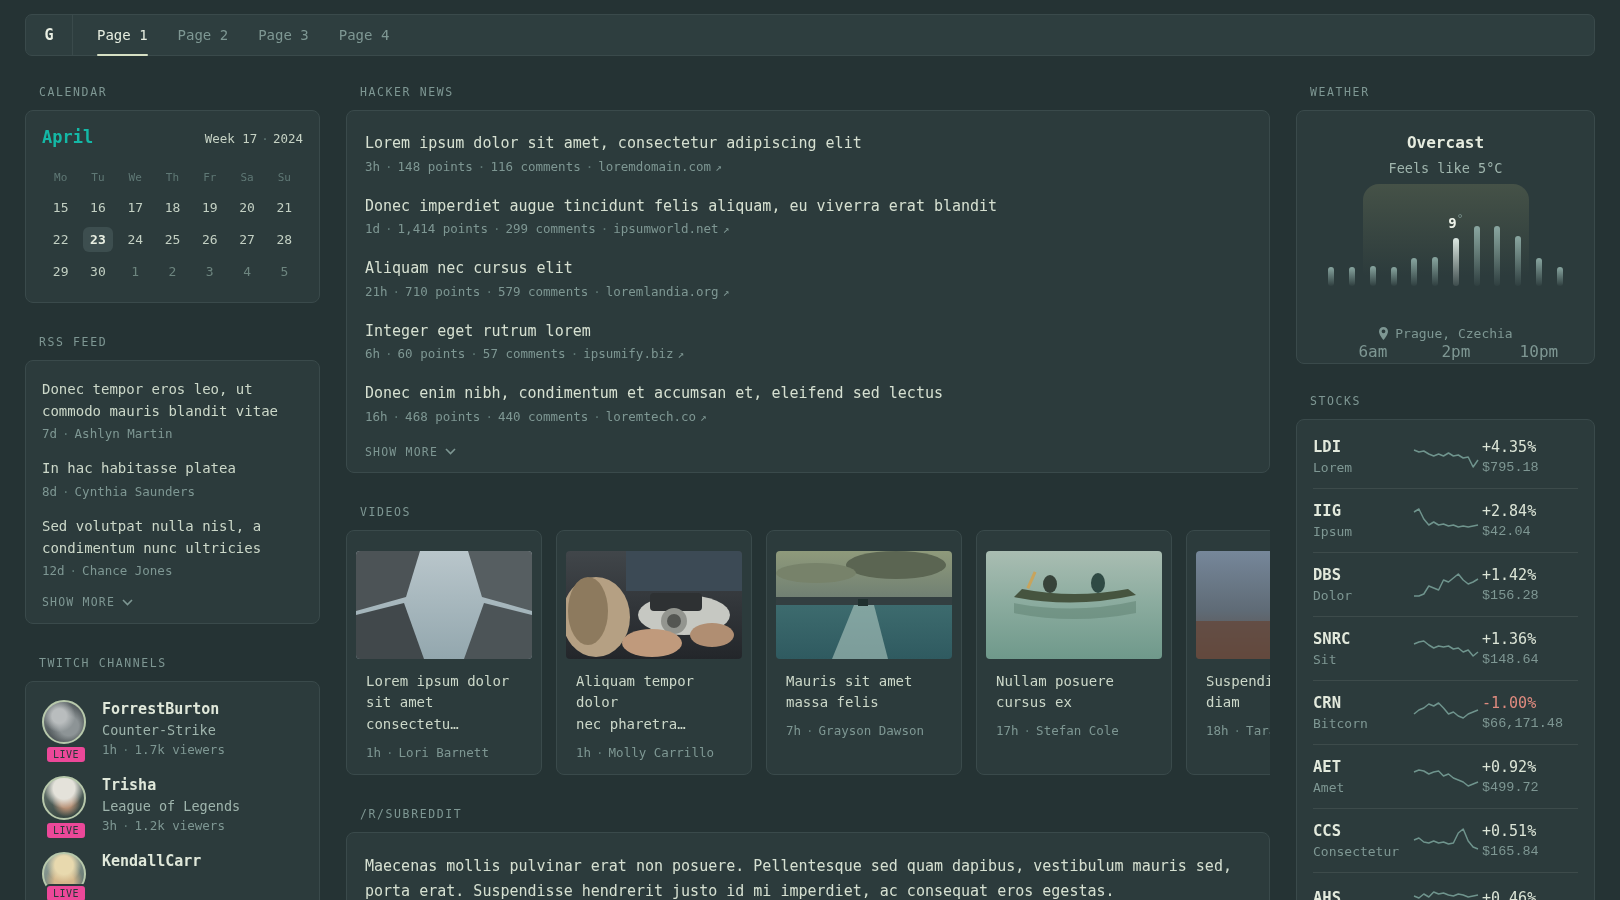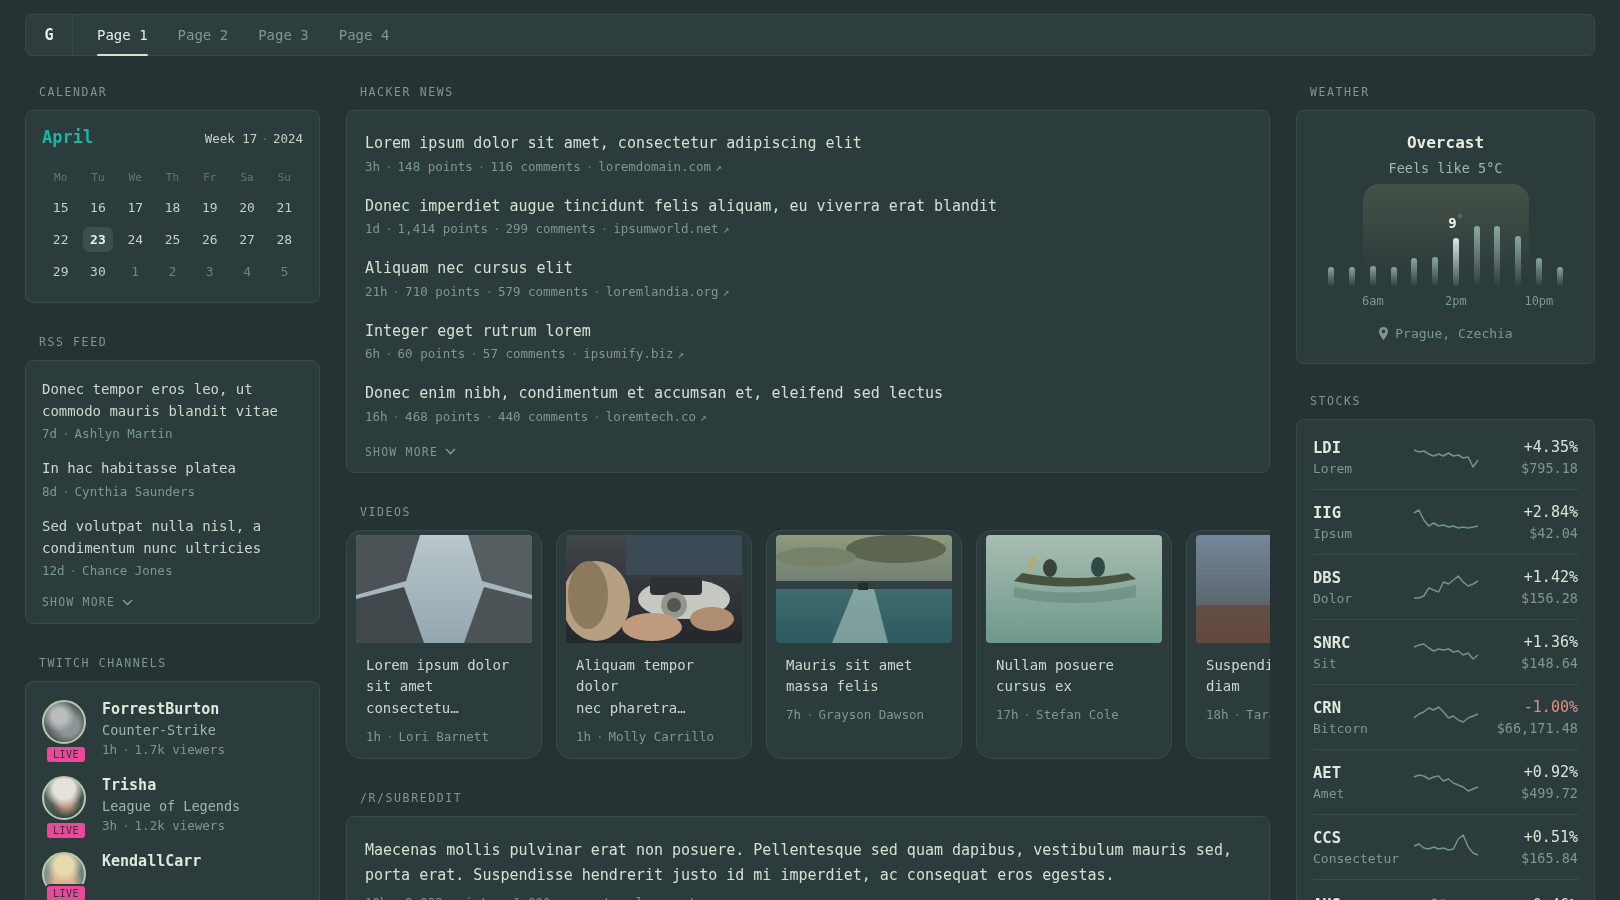--- a/index.html
+++ b/index.html
@@ -100,57 +100,57 @@
   .hn-title{display:block;font-size:15px;color:#d6e0d1;cursor:pointer;text-decoration:none;line-height:1.5;}
   .domain{color:var(--muted);cursor:pointer;}
   .arrow{color:var(--muted);font-size:11px;margin-left:4px;}
   .sub{padding:21px 18px;min-height:220px;}
   .sub-title{font-size:15px;line-height:1.7;color:#d6e0d1;cursor:pointer;}
   .sub .meta{margin-top:6px;}
 
   
   .vid-row{display:flex;gap:14px;overflow:hidden;}
   .vid-card{flex:none;width:196px;background:var(--card);border:1px solid var(--border);
-    border-radius:16px;padding:4px 9px 14px;cursor:pointer;}
+    border-radius:8px;padding:20px 9px 14px;cursor:pointer;}
   .thumb{width:100%;height:108px;border-radius:4px;display:block;}
   .vid-title{margin:12px 10px 0;font-size:14px;line-height:1.55;color:var(--text);}
   .vid-meta{margin:9px 10px 0;font-size:12.5px;color:var(--muted);white-space:nowrap;}
 
   
   .weather{padding:22px 14px 22px;text-align:center;}
   .w-cond{font-size:16px;font-weight:bold;color:#e6ecdf;}
   .w-feels{font-size:13.5px;color:var(--soft);margin-top:8px;}
   .w-chart{position:relative;height:88px;margin:22px 10px 0;}
   .w-day{position:absolute;top:-14px;bottom:0;border-radius:16px;
     background:linear-gradient(to bottom,rgba(170,172,116,0.20),rgba(170,172,116,0.0) 90%);}
   .w-bars{position:absolute;inset:0;display:flex;align-items:flex-end;}
   .w-slot{flex:1;display:flex;justify-content:center;align-items:flex-end;height:100%;}
   .w-bar{width:6px;border-radius:3px;
     background:linear-gradient(to bottom,rgba(142,172,166,0.95),rgba(142,172,166,0.04));}
   .w-bar.cur{background:linear-gradient(to bottom,#dce8e2,rgba(220,232,226,0.10));}
   .w-temp{position:absolute;transform:translateX(-50%);font-size:14px;color:#eef3ea;font-weight:bold;}
   .w-temp .deg{color:var(--muted);font-size:11px;font-weight:normal;vertical-align:super;}
   .w-labels{position:relative;height:16px;margin:8px 10px 0;}
-  .w-xlab{position:absolute;transform:translateX(-50%);font-size:12px;color:var(--muted);white-space:nowrap;}
+  .w-xlab{position:absolute;transform:translateX(-50%);font-size:16px;color:var(--muted);white-space:nowrap;margin-top:48px;}
   .w-loc{display:flex;justify-content:center;align-items:center;gap:6px;margin-top:16px;
     font-size:13px;color:var(--muted);}
   .pin{width:11px;height:13px;}
 
   
   .stocks{padding:5px 16px;}
   .stock-row{display:flex;align-items:center;padding:13px 0;cursor:pointer;}
   .stock-row + .stock-row{border-top:1px solid var(--divider);}
   .st-left{width:96px;flex:none;}
   .st-sym{font-size:15.5px;font-weight:bold;color:#e2e9dc;}
   .st-name{font-size:13px;color:var(--muted);margin-top:4px;}
   .st-mid{flex:1;display:flex;justify-content:center;}
-  .st-right{width:96px;flex:none;text-align:right;}
+  .st-right{width:96px;flex:none;text-align:left;}
   .st-chg{font-size:15px;color:#dbe4d6;}
   .st-chg.neg{color:var(--red);}
-  .st-price{font-size:13.5px;color:var(--muted);margin-top:4px;white-space:nowrap;}
+  .st-price{font-size:13.5px;color:var(--muted);margin-top:4px;white-space:nowrap;font-family:Liberation Mono, monospace;}
   svg.spark{width:64px;height:28px;overflow:visible;}
 </style>
 </head>
 <body>
 
 <div class="page">
 
   <div class="topnav">
     <div class="logo">G</div>
     <div class="nav-sep"></div>

